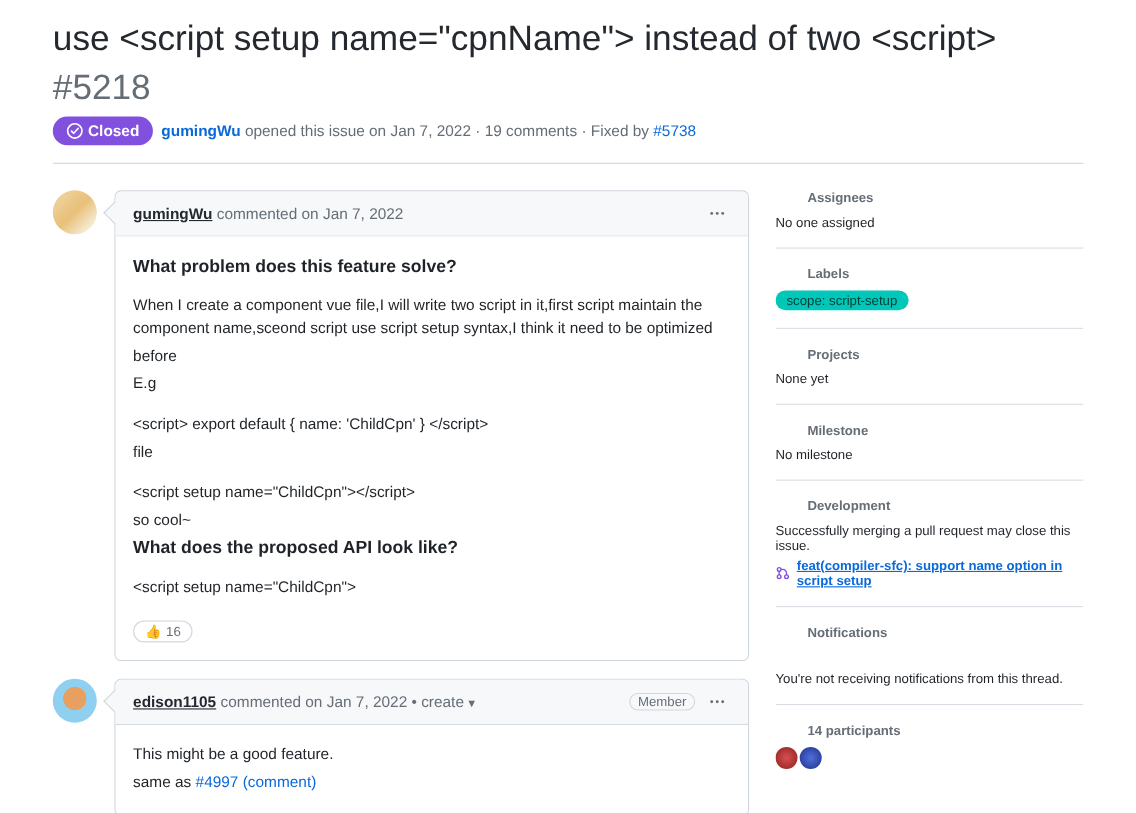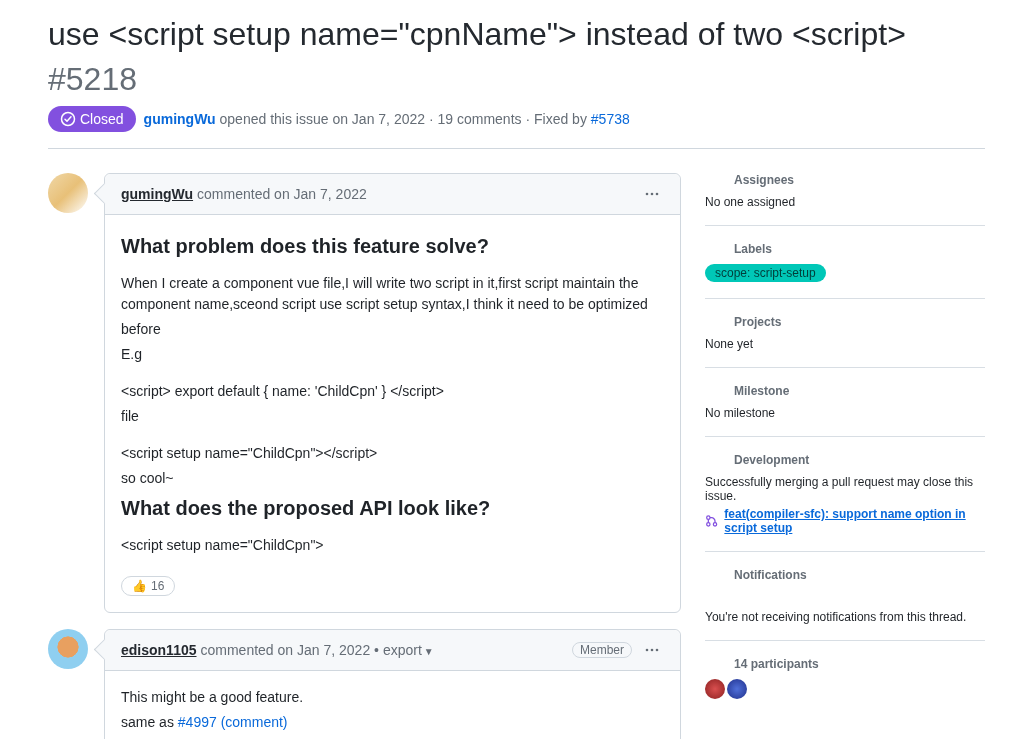--- a/index.html
+++ b/index.html
@@ -35,21 +35,21 @@
     flex-wrap: wrap;
   }
   .state-badge {
     display: inline-flex;
     align-items: center;
     gap: 4px;
     background: #8250df;
     color: #fff;
     border-radius: 999px;
     padding: 5px 12px;
-    font-weight: 400;
+    font-weight: 700;
   }
   .state-badge svg { flex-shrink: 0; }
   .meta-row a { color: #0969da; text-decoration: none; }
   .meta-author { font-weight: 600; color: #656d76; }
 
   .layout {
     display: flex;
     gap: 24px;
     margin-top: 24px;
     align-items: flex-start;
@@ -93,21 +93,21 @@
   .comment-header-right { margin-left: auto; display: flex; align-items: center; gap: 8px; }
   .role-badge {
     border: 1px solid #d0d7de;
     border-radius: 999px;
     padding: 0 7px;
     font-size: 12px;
     color: #656d76;
   }
   .kebab { color: #656d76; cursor: pointer; padding: 4px; display:flex; }
   .comment-body { padding: 16px; line-height: 1.5; color: #1f2328; }
-  .comment-body h3 { font-size: 20px; font-weight: 600; margin: 0 0 12px 0; }
+  .comment-body h3 { font-size: 16px; font-weight: 600; margin: 0 0 12px 0; }
   .comment-body h3.later { }
   .comment-body p { margin: 0 0 4px 0; }
   .comment-body a.inline { color: #0969da; text-decoration: none; }
   .reaction-bar { padding: 0 16px 16px 16px; }
   .reaction-pill {
     display: inline-flex; align-items: center; gap: 4px;
     border: 1px solid #d0d7de; border-radius: 100px;
     padding: 2px 10px; font-size: 12px; color: #656d76;
     background: #fff;
   }
@@ -206,21 +206,21 @@
 
     <div class="timeline-item">
       <div class="avatar dog"></div>
       <div class="comment-box">
         <div class="comment-header">
           <a href="#" class="comment-author">edison1105</a>
           <span>commented</span>&nbsp;
           <span>on Jan 7, 2022</span>
           &nbsp;•&nbsp;
           <span>
-            <span>export</span><span class="edited-caret">▼</span>
+            <span>create</span><span class="edited-caret">▼</span>
           </span>
           <div class="comment-header-right">
             <span class="role-badge">Member</span>
             <span class="kebab">
               <svg width="16" height="16" viewBox="0 0 16 16">
                   <circle cx="3" cy="8" r="1.3" fill="#656d76"></circle>
                   <circle cx="8" cy="8" r="1.3" fill="#656d76"></circle>
                   <circle cx="13" cy="8" r="1.3" fill="#656d76"></circle>
                 </svg>
             </span>

